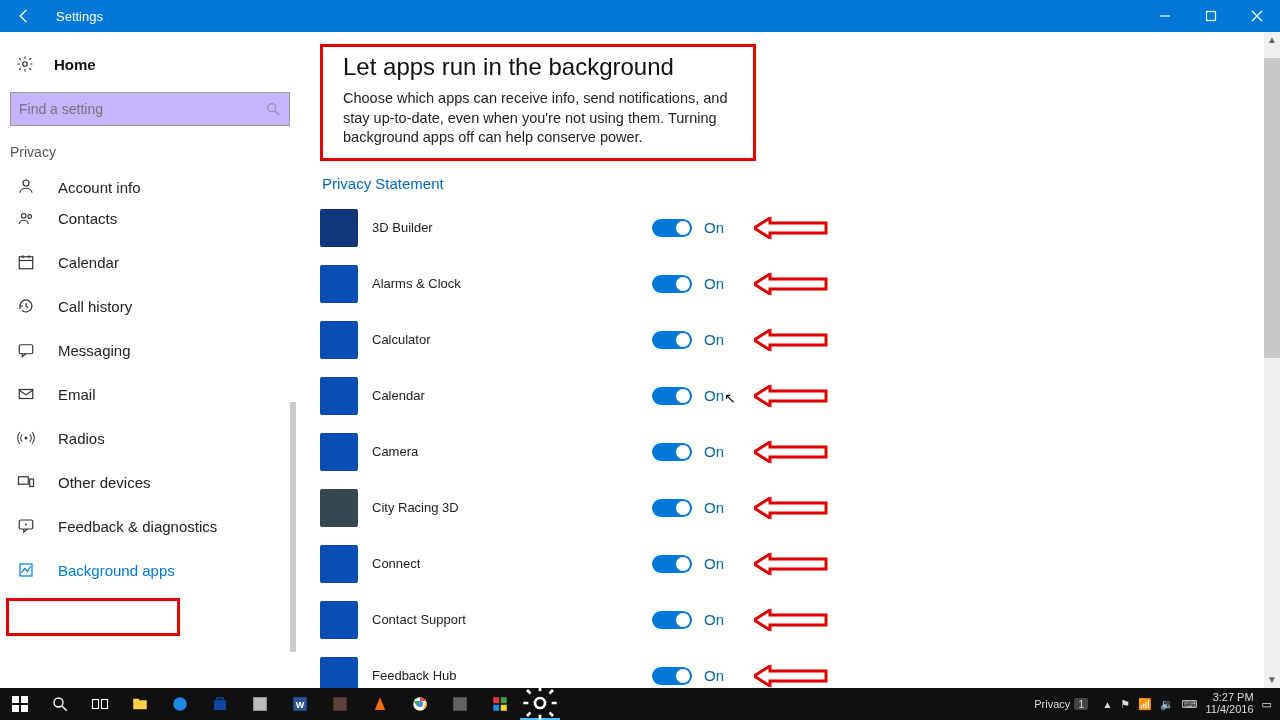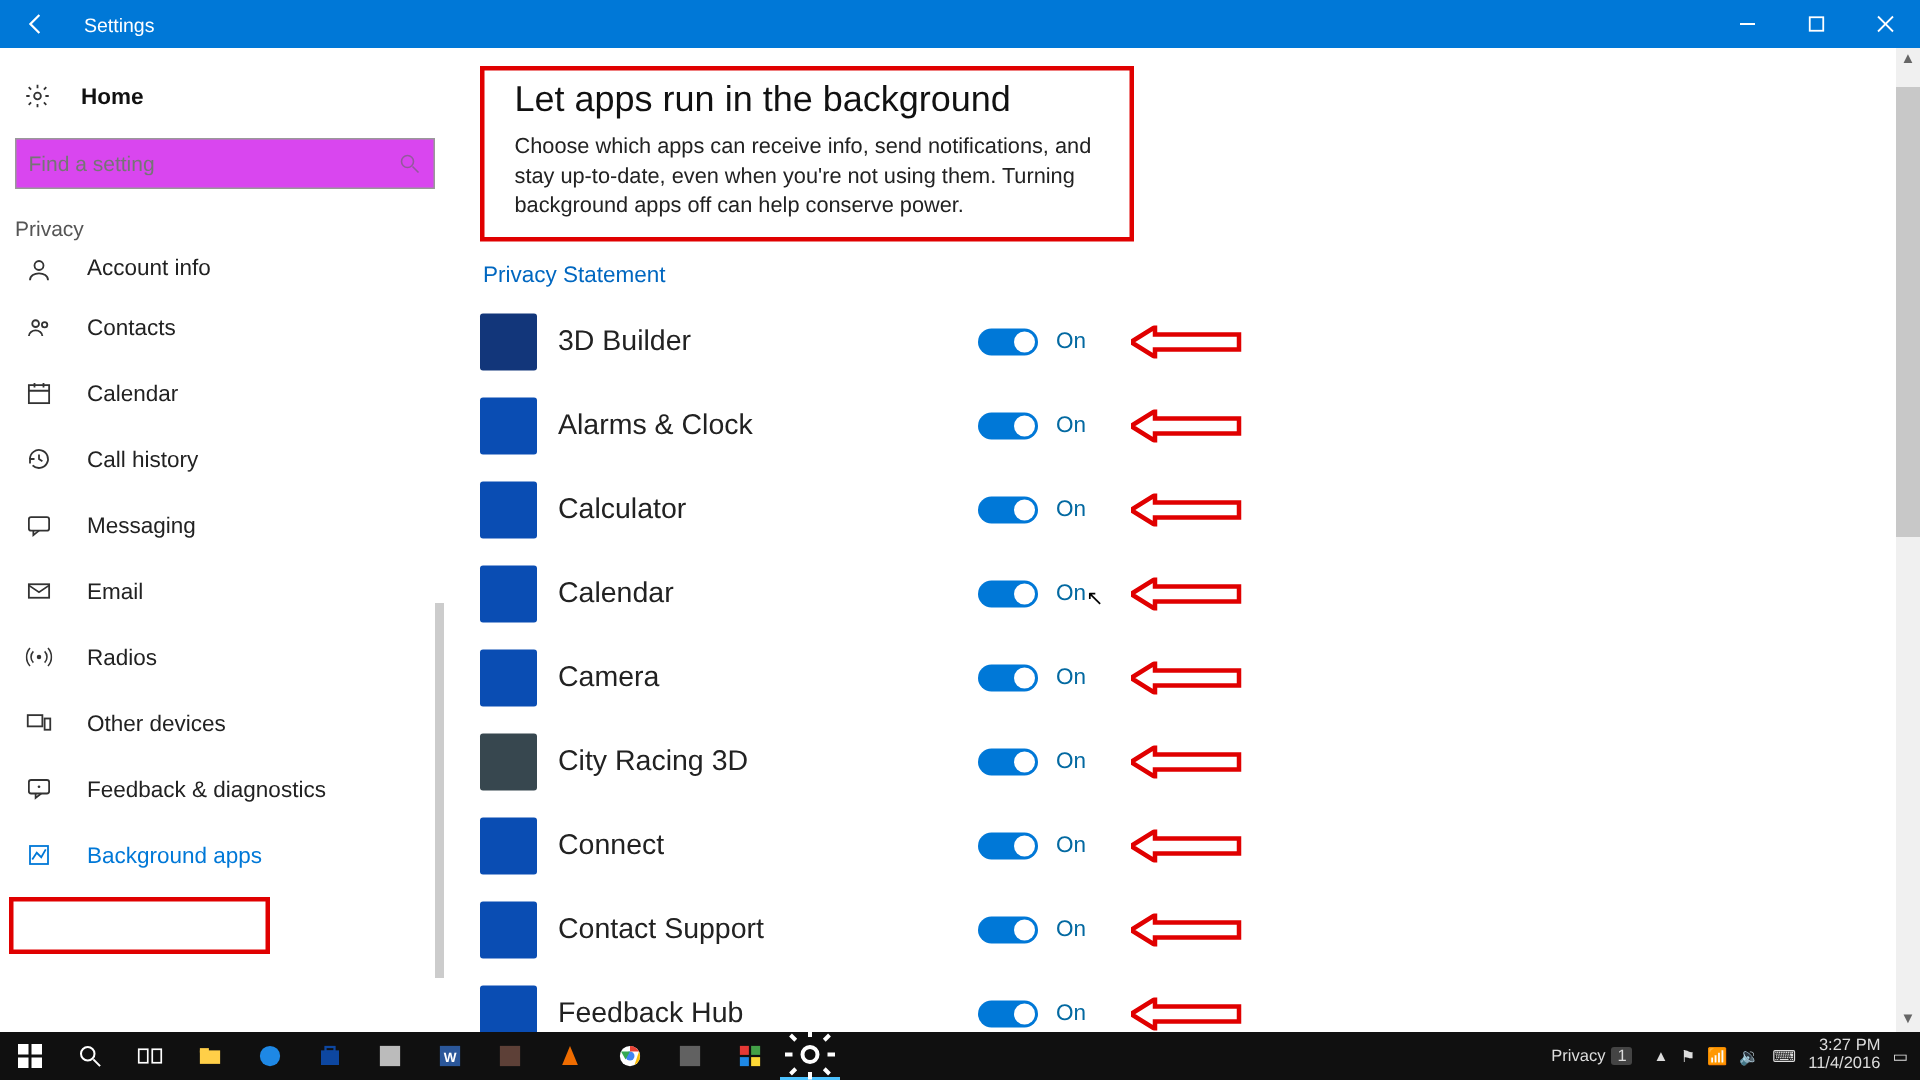--- a/index.html
+++ b/index.html
@@ -30,36 +30,36 @@
 .sidebar {
   width: 300px; padding: 10px 0 0 0; position:relative;
 }
 .home-row {
   display:flex; align-items:center; height:44px; padding-left:16px; gap:20px;
   font-size:15px; color:#111;font-weight:bold;
 }
 .home-row .gear { width:18px; height:18px; }
 .search-wrap { padding: 6px 10px 10px 10px; }
 .search {
-  width: 280px; height: 34px; border:1px solid #999; background:#d946ef;
+  width: 280px; height: 34px; border:1px solid #999; background:#c4b5fd;
   display:flex; align-items:center; padding:0 8px; color:#666;
 }
 .search input {
   flex:1; border:none; outline:none; font-size:14px; color:#333; background:transparent;
 }
 .search .mag { width:16px;height:16px; opacity:.6; }
 .category {
   padding: 8px 10px 4px 10px; font-size: 14px; color:#555;
 }
 .navlist { margin-top:6px; }
 .navitem {
   display:flex; align-items:center; height:44px; padding-left:16px; gap:22px;
   font-size:15px; color:#222;
 }
-.navitem.cut { height:26px; align-items:flex-start; overflow:hidden; color:#222; }
+.navitem.cut { height:26px; align-items:flex-end; overflow:hidden; color:#222; }
 .navitem .icon { width:20px; height:20px; display:flex; align-items:center; justify-content:center; color:#333; }
 .navitem.selected { color:#0078d7; }
 .navitem.selected .icon { color:#0078d7; }
 .red-box-side {
   position:absolute; border:3px solid #e00000; pointer-events:none;
 }
 .scroll-hint {
   position:absolute; left:290px; top:370px; width:6px; height:250px; background:#ccc;
 }
 
@@ -76,21 +76,21 @@
 
 .apps { margin-top:2px; }
 .app-row {
   display:flex; align-items:center; height:56px;
 }
 .app-icon {
   width:38px; height:38px; background:#0a4db3; color:#fff; display:flex;
   align-items:center; justify-content:center; font-size:18px; border-radius:2px;
   margin-right:14px;
 }
-.app-name { font-size:19px; color:#222; width:280px; }
+.app-name { font-size:13px; color:#222; width:280px; }
 .toggle {
   width:40px; height:18px; border-radius:10px; background:#0078d7; position:relative;
   margin-right:12px;
 }
 .toggle::after{
   content:""; position:absolute; right:2px; top:2px; width:14px; height:14px;
   background:#fff; border-radius:50%;
 }
 .toggle-label{ font-size:15px; color:#0369a1; width:40px; }
 .redarrow{

